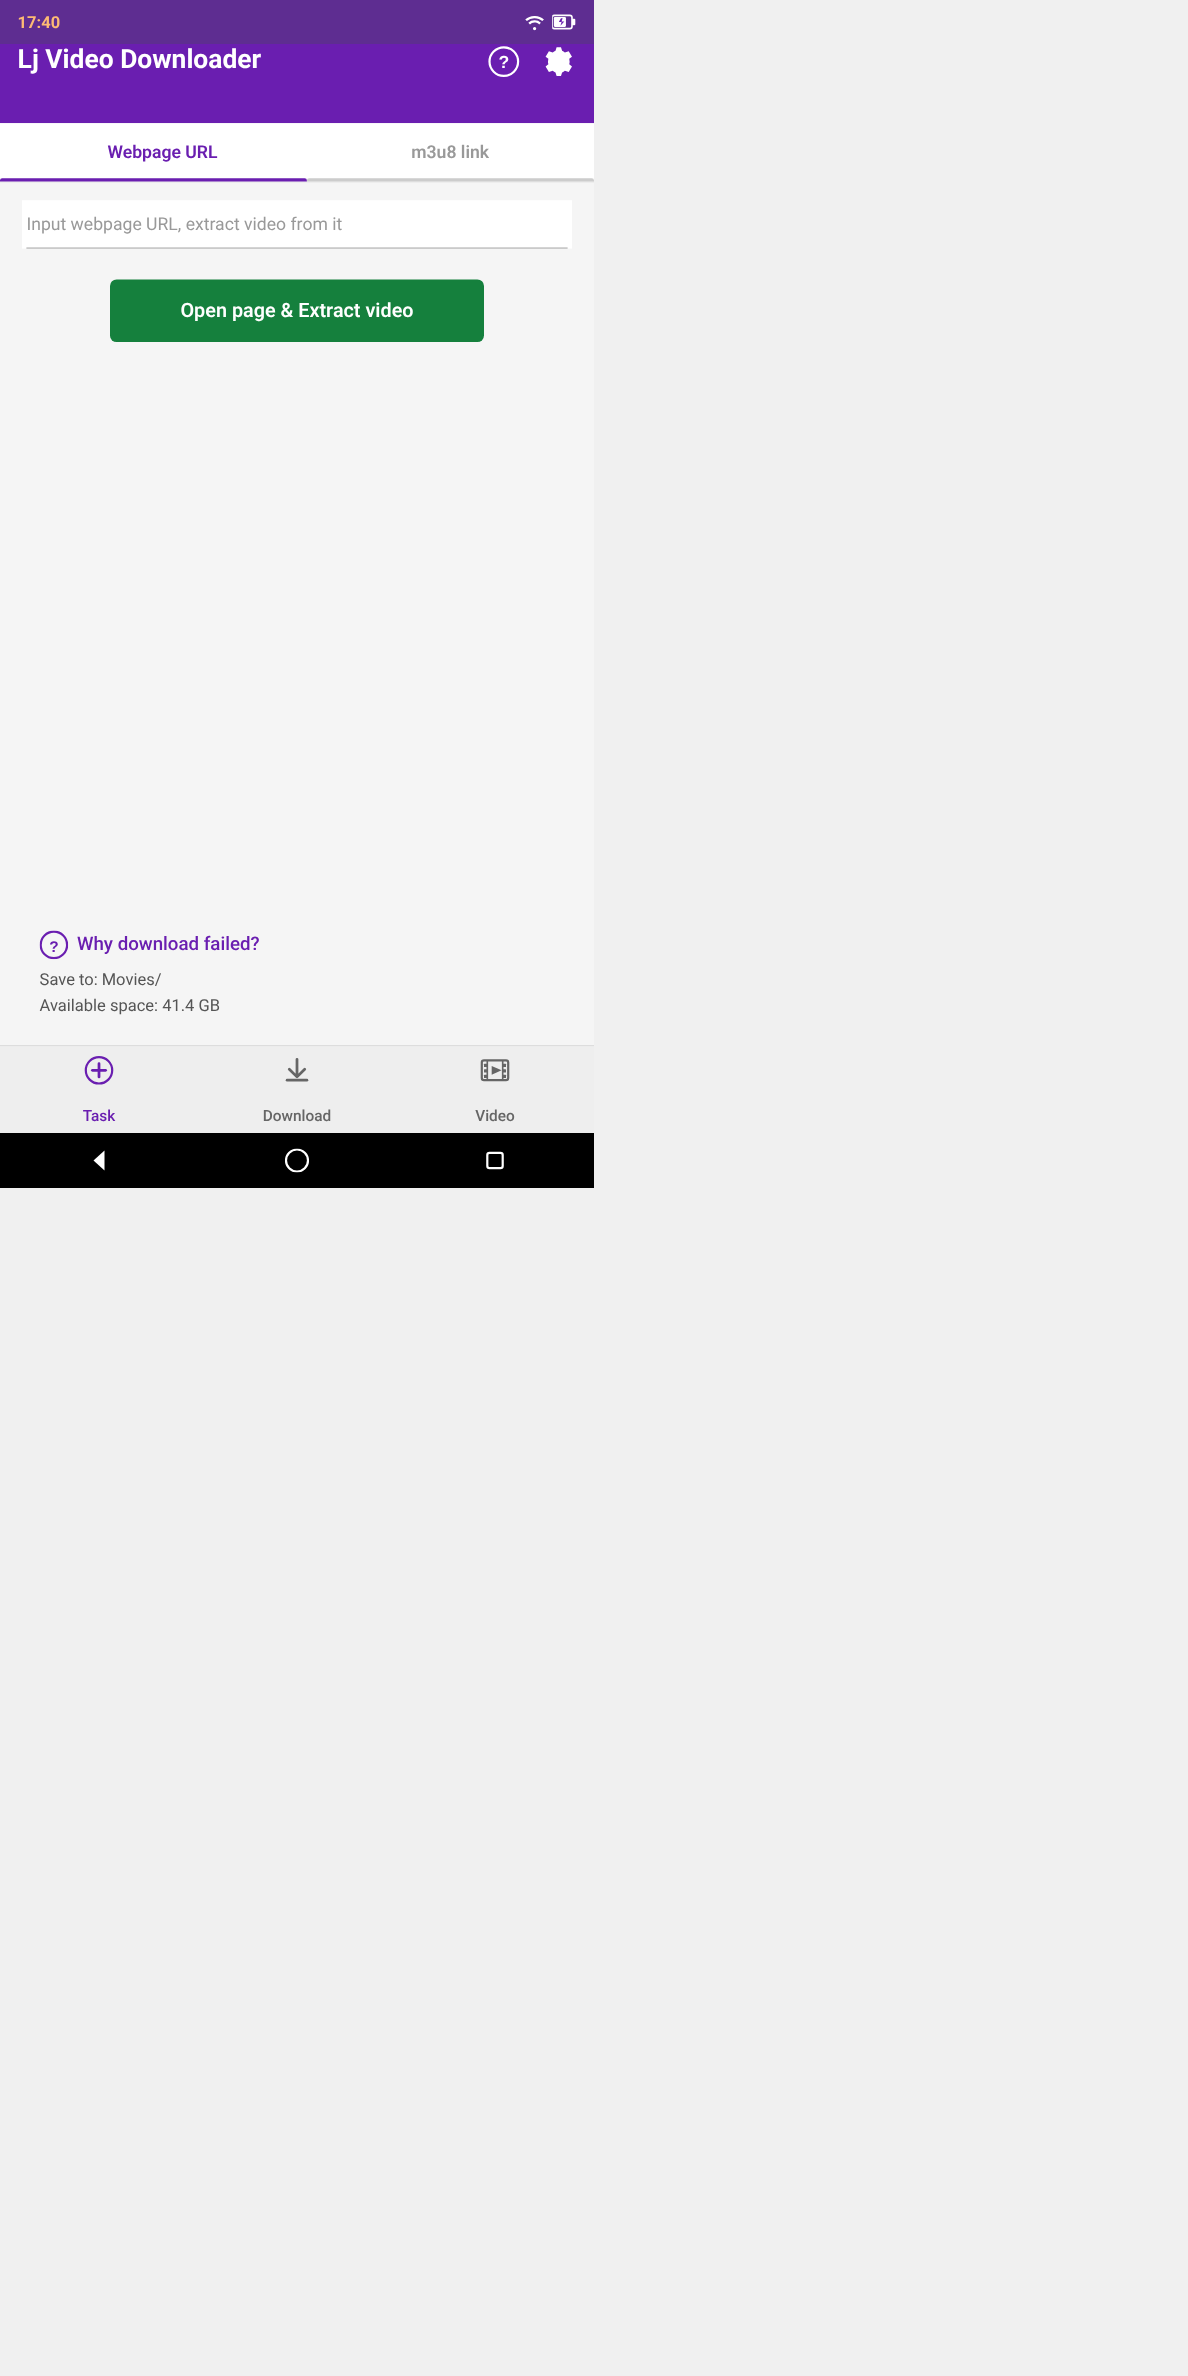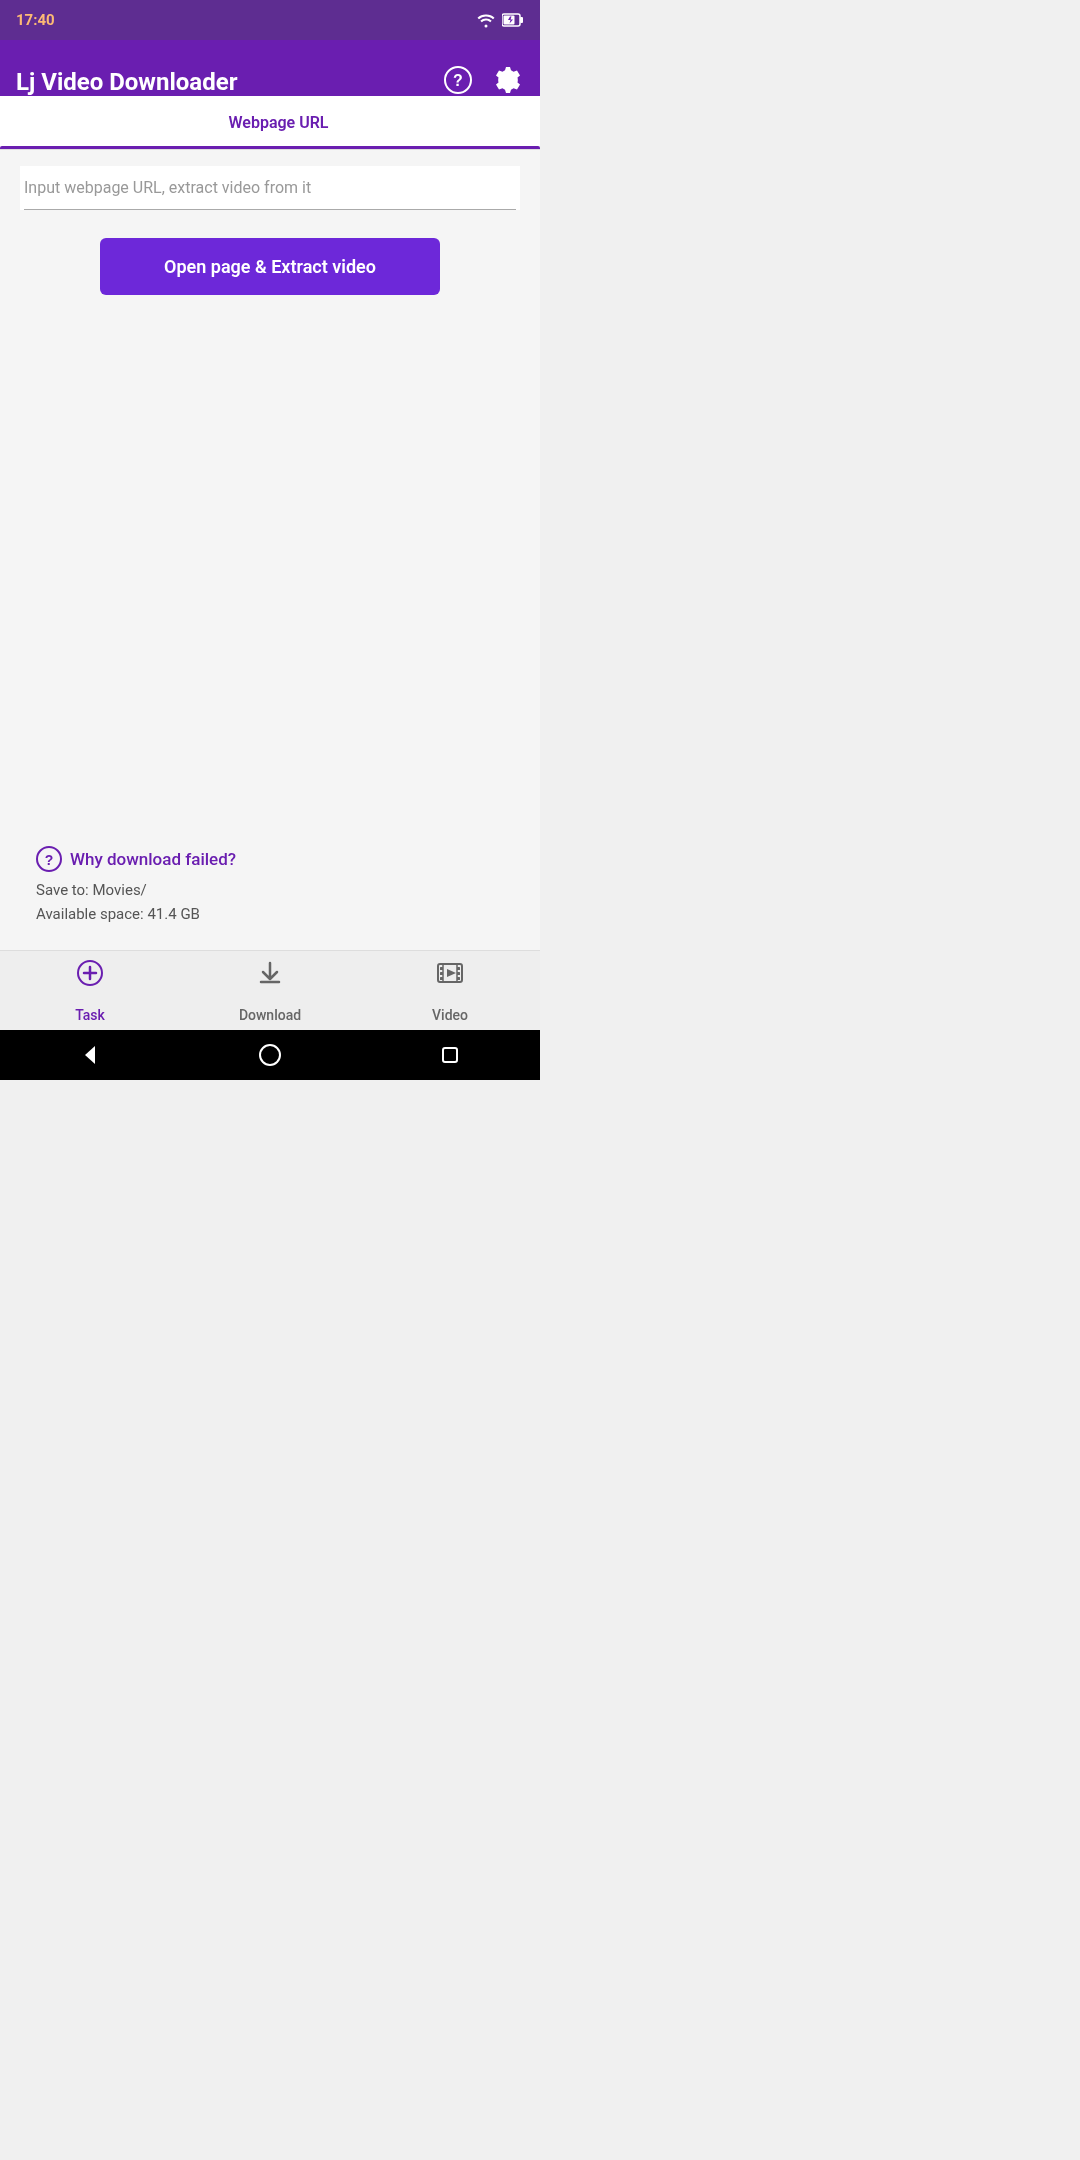--- a/index.html
+++ b/index.html
@@ -34,24 +34,24 @@
       display: flex;
       align-items: center;
       gap: 6px;
     }
 
     
     .app-bar {
       background: #6a1eb0;
       color: white;
       display: flex;
-      align-items: flex-end;
+      align-items: flex-start;
       justify-content: space-between;
       padding: 0 16px;
-      height: 56px;
+      height: 72px;
       flex-shrink: 0;
     }
     .app-title {
       font-size: 24px;
       font-weight: bold;
     }
     .app-bar-icons {
       display: flex;
       align-items: center;
       gap: 18px;
@@ -133,21 +133,21 @@
       font-family: inherit;
     }
     .url-input::placeholder {
       color: #999;
     }
 
     
     .extract-btn {
       display: block;
       margin: 0 auto;
-      background: #6d28d9;
+      background: #15803d;
       color: white;
       border: none;
       border-radius: 6px;
       padding: 18px 40px;
       font-size: 18px;
       font-weight: 600;
       cursor: pointer;
       font-family: inherit;
       width: 340px;
     }
@@ -261,20 +261,24 @@
         <path d="M13 2l-1 3.2a10 10 0 00-2.5 1.5L6 5.5 3 10.5l2.5 2a10 10 0 000 5L3 19.5l3 5 3.5-1.2a10 10 0 002.5 1.5L13 28h4l1-3.2a10 10 0 002.5-1.5l3.5 1.2 3-5-2.5-2a10 10 0 000-5l2.5-2-3-5-3.5 1.2a10 10 0 00-2.5-1.5L17 2h-4z" fill-rule="evenodd"></path>
       </svg>
     </div>
   </div>
 </div>
 
 <div class="tabs">
   <div class="tab active">
     <span>Webpage URL</span>
   </div>
+  <div class="tab">
+    <span>m3u8 link</span>
+    <div class="tab-underline" style="left:0;right:0;"></div>
+  </div>
 </div>
 
 <div class="main-content">
   <div class="url-input-container">
     <input class="url-input" type="text" placeholder="Input webpage URL, extract video from it" style="">
   </div>
 
   <button class="extract-btn">Open page &amp; Extract video</button>
 
   <div class="spacer"></div>

